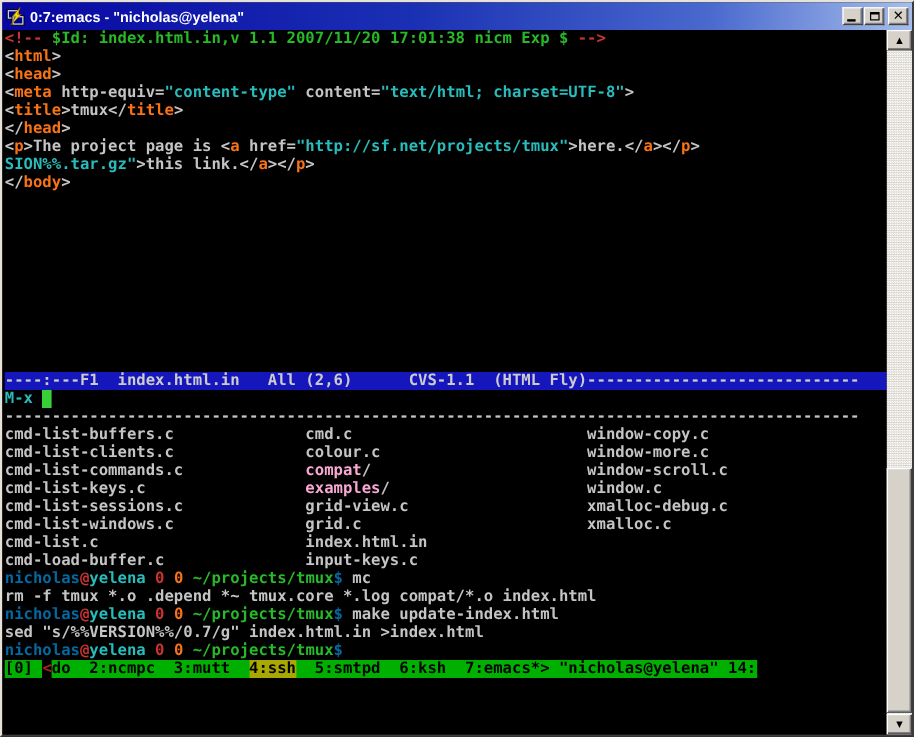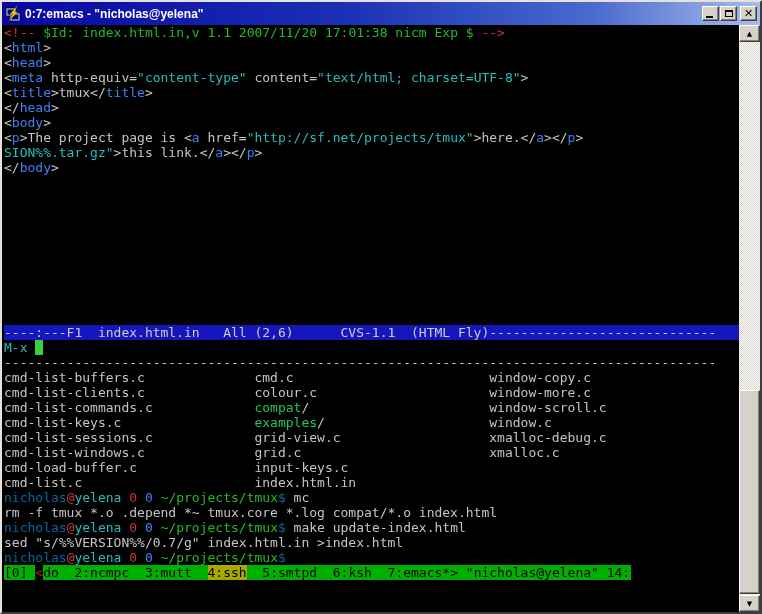--- a/index.html
+++ b/index.html
@@ -26,30 +26,30 @@
     display:flex; align-items:center; justify-content:center; position:relative;
   }
   .wbtn.close { margin-left:3px; }
   .glyph-min { position:absolute; left:3px; bottom:2px; width:7px; height:2px; background:#000; }
   .glyph-max { width:8px; height:7px; border:1px solid #000; border-top:2px solid #000; }
   .glyph-close { font-size:11px; font-weight:bold; color:#000; line-height:1; font-family:"DejaVu Sans", sans-serif; }
 
   .term {
     position:absolute; top:23px; left:0; right:21px; bottom:0;
     background:#000; overflow:hidden; padding-left:2px;
-    font-family:"DejaVu Sans Mono", monospace; font-size:13px; line-height:15px;
+    font-family:"DejaVu Sans Mono", monospace; font-size:13px; line-height:15px;font-weight:bold;
   }
   .trow { height:15px; white-space:pre; overflow:hidden; }
   .w   { color:#c4c4c4; }
   .red { color:#cc3333; }
   .grn { color:#28b928; }
-  .mag { color:#3b82f6; }
+  .mag { color:#f97316; }
   .cyn { color:#29bcbc; }
   .yel { color:#0369a1; }
-  .blu { color:#22c55e; }
+  .blu { color:#f9a8d4; }
   .cur { background:#38cf38; color:#000; }
   .modeline { background:#1616bd; }
   .modeline span { color:#cccccc; }
   .status { background:#00b000; width:627px; }
   .sb  { color:#000; }
   .sbt { background:#000; color:#b02020; }
   .sba { background:#a8a800; color:#000; }
 
   .scrollbar {
     position:absolute; top:23px; right:0; bottom:0; width:21px;
@@ -97,21 +97,20 @@
     </span>
   </div>
 
   <div class="term">
       <div class="trow"><span class="red">&lt;!-- </span><span class="grn">$Id: index.html.in,v 1.1 2007/11/20 17:01:38 nicm Exp $</span><span class="red"> --&gt;</span></div>
       <div class="trow"><span class="w">&lt;</span><span class="mag">html</span><span class="w">&gt;</span></div>
       <div class="trow"><span class="w">&lt;</span><span class="mag">head</span><span class="w">&gt;</span></div>
       <div class="trow"><span class="w">&lt;</span><span class="mag">meta</span><span class="w"> http-equiv=</span><span class="cyn">"content-type"</span><span class="w"> content=</span><span class="cyn">"text/html; charset=UTF-8"</span><span class="w">&gt;</span></div>
       <div class="trow"><span class="w">&lt;</span><span class="mag">title</span><span class="w">&gt;tmux&lt;/</span><span class="mag">title</span><span class="w">&gt;</span></div>
       <div class="trow"><span class="w">&lt;/</span><span class="mag">head</span><span class="w">&gt;</span></div>
-      <div class="trow"><span class="w">&lt;</span><span class="mag">body</span><span class="w">&gt;</span></div>
       <div class="trow"><span class="w">&lt;</span><span class="mag">p</span><span class="w">&gt;The project page is &lt;</span><span class="mag">a</span><span class="w"> href=</span><span class="cyn">"http://sf.net/projects/tmux"</span><span class="w">&gt;here.&lt;/</span><span class="mag">a</span><span class="w">&gt;&lt;/</span><span class="mag">p</span><span class="w">&gt;</span></div>
       <div class="trow"><span class="cyn">SION%%.tar.gz"</span><span class="w">&gt;this link.&lt;/</span><span class="mag">a</span><span class="w">&gt;&lt;/</span><span class="mag">p</span><span class="w">&gt;</span></div>
       <div class="trow"><span class="w">&lt;/</span><span class="mag">body</span><span class="w">&gt;</span></div>
       <div class="trow"></div>
       <div class="trow"></div>
       <div class="trow"></div>
       <div class="trow"></div>
       <div class="trow"></div>
       <div class="trow"></div>
       <div class="trow"></div>
@@ -120,22 +119,22 @@
       <div class="trow"></div>
       <div class="trow modeline"><span class="ml">----:---F1  index.html.in   All (2,6)      CVS-1.1  (HTML Fly)-----------------------------</span></div>
       <div class="trow"><span class="cyn">M-x </span><span class="cur"> </span></div>
       <div class="trow"><span class="w">-------------------------------------------------------------------------------------------</span></div>
       <div class="trow"><span class="w">cmd-list-buffers.c              cmd.c                         window-copy.c</span></div>
       <div class="trow"><span class="w">cmd-list-clients.c              colour.c                      window-more.c</span></div>
       <div class="trow"><span class="w">cmd-list-commands.c             </span><span class="blu">compat</span><span class="w">/                       window-scroll.c</span></div>
       <div class="trow"><span class="w">cmd-list-keys.c                 </span><span class="blu">examples</span><span class="w">/                     window.c</span></div>
       <div class="trow"><span class="w">cmd-list-sessions.c             grid-view.c                   xmalloc-debug.c</span></div>
       <div class="trow"><span class="w">cmd-list-windows.c              grid.c                        xmalloc.c</span></div>
+      <div class="trow"><span class="w">cmd-list.c                      index.html.in</span></div>
       <div class="trow"><span class="w">cmd-load-buffer.c               input-keys.c</span></div>
-      <div class="trow"><span class="w">cmd-list.c                      index.html.in</span></div>
       <div class="trow"><span class="yel">nicholas</span><span class="red">@</span><span class="cyn">yelena</span><span class="w"> </span><span class="red">0</span><span class="w"> </span><span class="mag">0</span><span class="w"> </span><span class="grn">~/projects/tmux</span><span class="yel">$</span><span class="w"> mc</span></div>
       <div class="trow"><span class="w">rm -f tmux *.o .depend *~ tmux.core *.log compat/*.o index.html</span></div>
       <div class="trow"><span class="yel">nicholas</span><span class="red">@</span><span class="cyn">yelena</span><span class="w"> </span><span class="red">0</span><span class="w"> </span><span class="mag">0</span><span class="w"> </span><span class="grn">~/projects/tmux</span><span class="yel">$</span><span class="w"> make update-index.html</span></div>
       <div class="trow"><span class="w">sed "s/%%VERSION%%/0.7/g" index.html.in &gt;index.html</span></div>
       <div class="trow"><span class="yel">nicholas</span><span class="red">@</span><span class="cyn">yelena</span><span class="w"> </span><span class="red">0</span><span class="w"> </span><span class="mag">0</span><span class="w"> </span><span class="grn">~/projects/tmux</span><span class="yel">$</span></div>
       <div class="trow status"><span class="sb">[0] </span><span class="sbt">&lt;</span><span class="sb">do  2:ncmpc  3:mutt  </span><span class="sba">4:ssh</span><span class="sb">  5:smtpd  6:ksh  7:emacs*&gt; </span><span class="sb">"nicholas@yelena" 14:00 08-Feb-09</span></div>
     </div>
 
   <div class="scrollbar">
     <div class="sbtn up">▲</div>

